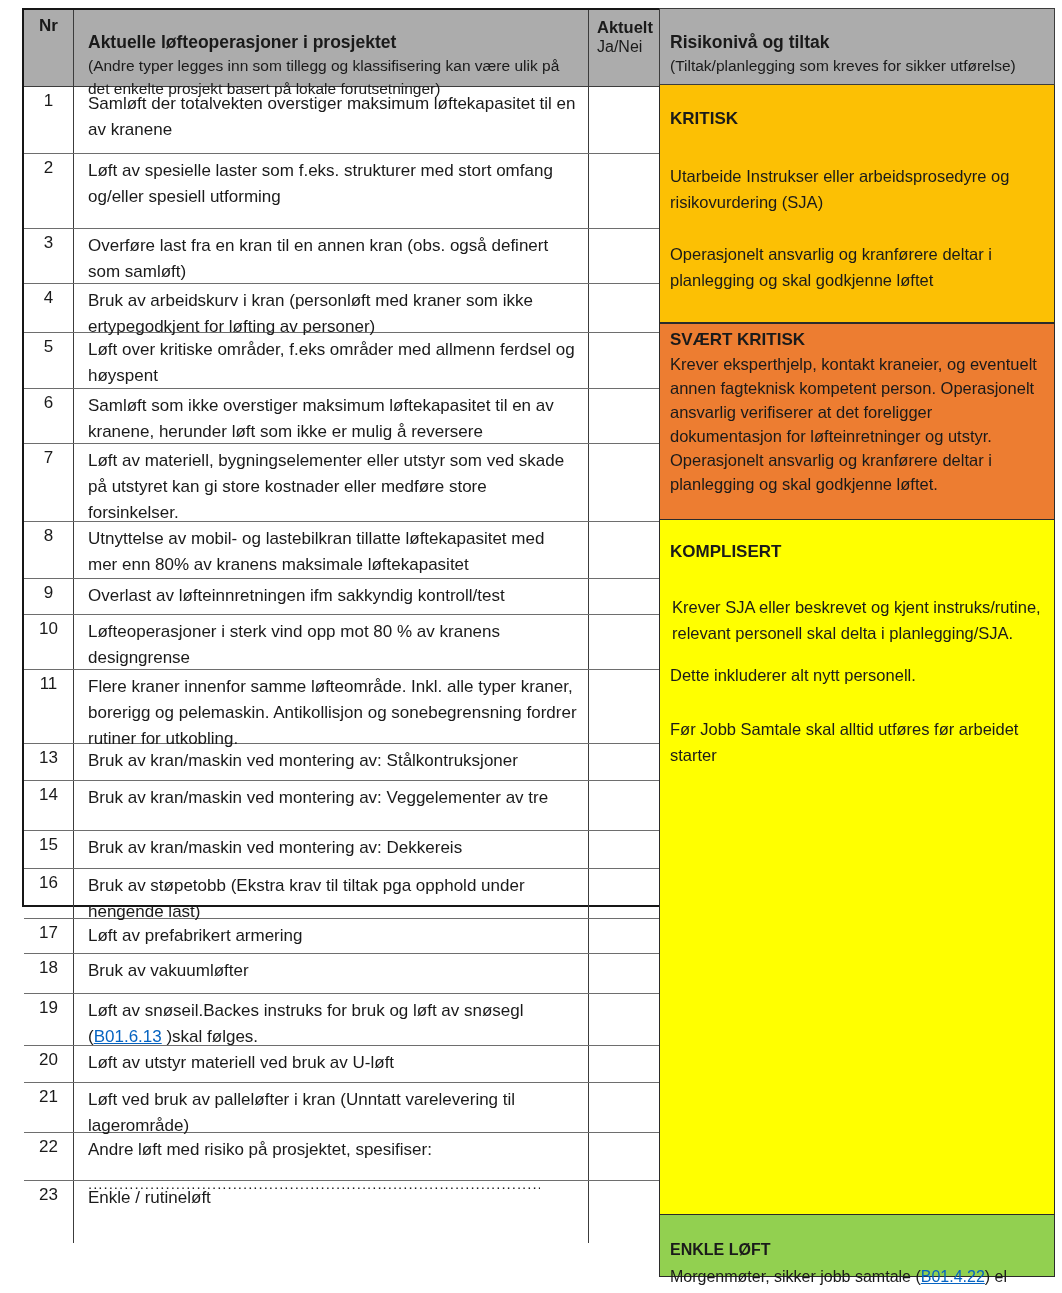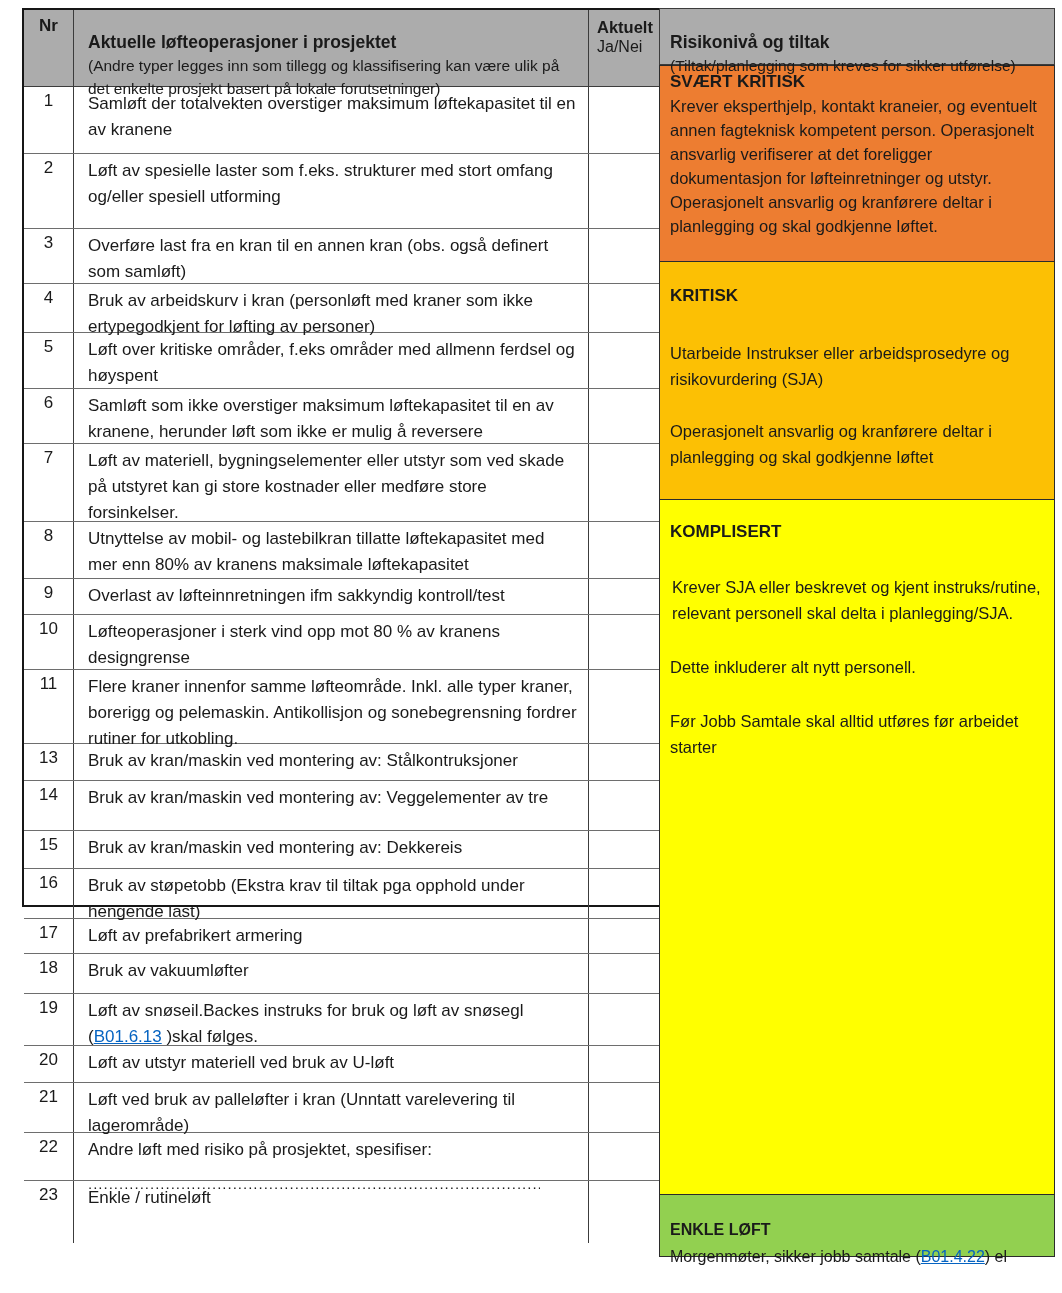--- a/index.html
+++ b/index.html
@@ -38,37 +38,37 @@
   .akt-b { font-weight:bold; font-size:16.5px; display:block; line-height:22px;}
   .dots {
     display:block; white-space:nowrap; overflow:hidden; width:452px;
     letter-spacing:1px; margin-top:8px; font-size:15px;
   }
   a.doclink { color:#0563c1; text-decoration:underline; cursor:pointer; }
 
   
   .right-col { position:absolute; left:659px; top:8px; width:396px; }
   .r-head {
-    height:57px; background:#acacac; border:1px solid #3c3c3c;
+    height:77px; background:#acacac; border:1px solid #3c3c3c;
     padding:5px 8px 0 10px;
   }
   .r-block { border:1px solid #2b2b2b; border-top:none; padding:4px 10px 0 10px; }
   .blk-orange { height:197px; background:#ed7d31; border-top:1px solid #2b2b2b; }
   .blk-amber  { height:238px; background:#fcc004; }
   .blk-yellow { height:695px; background:#ffff00; }
   .blk-green  { height:62px;  background:#92d050; }
   .blk-title { font-weight:bold; font-size:17px; line-height:24px; }
   .blk-body  { font-size:16.5px; line-height:24px; }
   .blk-amber .blk-title { margin-top:18px; }
   .blk-amber p, .blk-yellow p { font-size:16.5px; line-height:26px; }
   .blk-amber p.p1 { margin-top:32px; }
   .blk-amber p.p2 { margin-top:26px; }
   .blk-yellow .blk-title { margin-top:16px; }
   .blk-yellow p.p1 { margin-top:30px; padding-left:2px; }
-  .blk-yellow p.p2 { margin-top:28px; }
+  .blk-yellow p.p2 { margin-top:16px; }
   .blk-yellow p.p3 { margin-top:28px; }
   .blk-green .blk-title { font-size:16px; line-height:22px; margin-top:20px; }
   .blk-green .g-body { font-size:16px; line-height:24px; margin-top:4px; }
 </style>
 </head>
 <body>
 
 <div class="left-table">
 
   <div class="thead">
@@ -198,29 +198,29 @@
   </div>
 </div>
 
 <div class="right-col">
 
   <div class="r-head">
     <span class="h-title">Risikonivå og tiltak</span>
     <span class="h-sub">(Tiltak/planlegging som kreves for sikker utførelse)</span>
   </div>
 
-  <div class="r-block blk-orange">
-    <div class="blk-title">SVÆRT KRITISK</div>
-    <div class="blk-body">Krever eksperthjelp, kontakt kraneier, og eventuelt annen fagteknisk kompetent person. Operasjonelt ansvarlig verifiserer at det foreligger dokumentasjon for løfteinretninger og utstyr. Operasjonelt ansvarlig og kranførere deltar i planlegging og skal godkjenne løftet.</div>
-  </div>
-
   <div class="r-block blk-amber">
     <div class="blk-title">KRITISK</div>
     <p class="p1">Utarbeide Instrukser eller arbeidsprosedyre og risikovurdering (SJA)</p>
     <p class="p2">Operasjonelt ansvarlig og kranførere deltar i planlegging og skal godkjenne løftet</p>
+  </div>
+
+  <div class="r-block blk-orange">
+    <div class="blk-title">SVÆRT KRITISK</div>
+    <div class="blk-body">Krever eksperthjelp, kontakt kraneier, og eventuelt annen fagteknisk kompetent person. Operasjonelt ansvarlig verifiserer at det foreligger dokumentasjon for løfteinretninger og utstyr. Operasjonelt ansvarlig og kranførere deltar i planlegging og skal godkjenne løftet.</div>
   </div>
 
   <div class="r-block blk-yellow">
     <div class="blk-title">KOMPLISERT</div>
     <p class="p1">Krever SJA eller beskrevet og kjent instruks/rutine, relevant personell skal delta i planlegging/SJA.</p>
     <p class="p2">Dette inkluderer alt nytt  personell.</p>
     <p class="p3">Før Jobb Samtale skal alltid utføres før arbeidet starter</p>
   </div>
 
   <div class="r-block blk-green">

